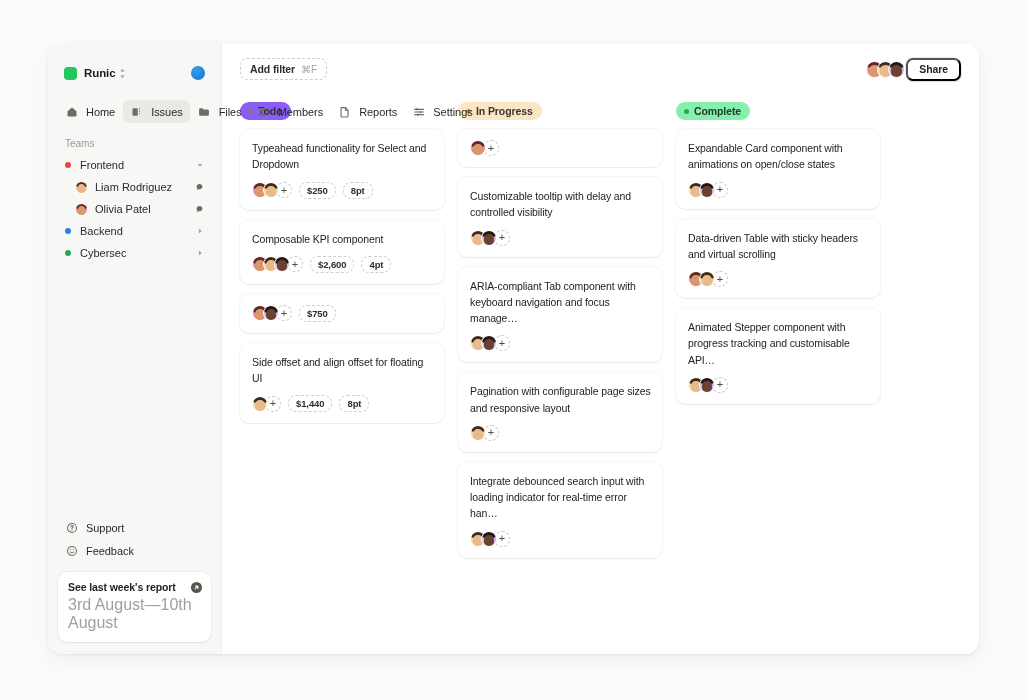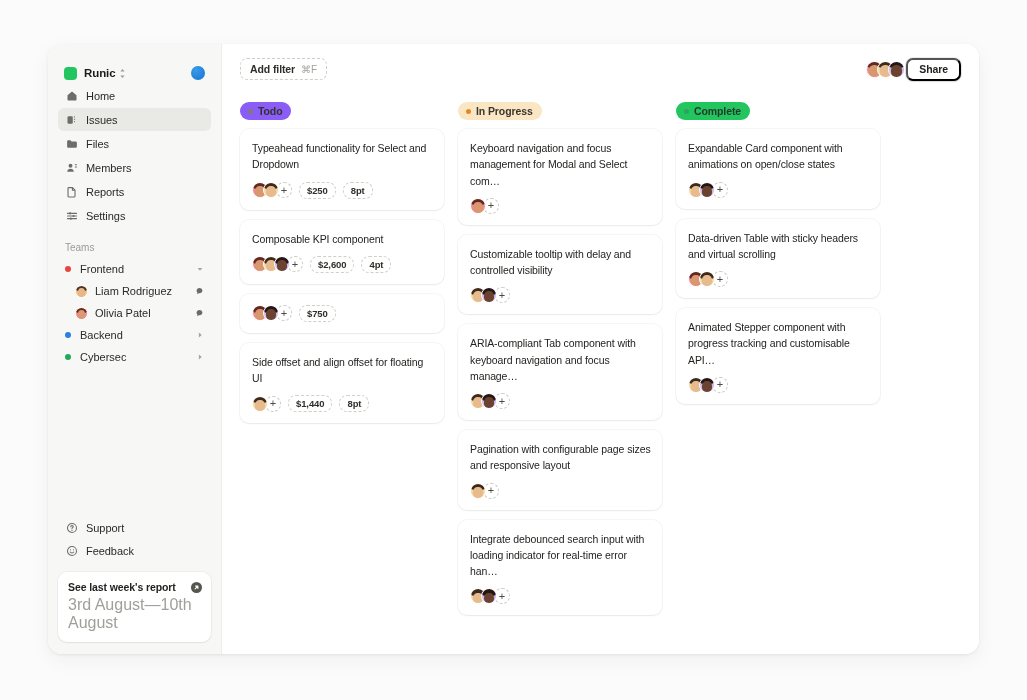--- a/index.html
+++ b/index.html
@@ -28,21 +28,21 @@
     border-right: 1px solid #ededeb;
     display: flex;
     flex-direction: column;
     padding: 16px 10px 12px 10px;
     position: relative;
   }
   .brand-row {
     display: flex; align-items: center;
     padding: 2px 6px 0 6px;
     height: 24px;
-    margin-bottom: 0;
+    margin-bottom: 16px;
   }
   .brand-logo {
     width: 13px; height: 13px;
     background: #22c55e;
     border-radius: 4px;
     flex: 0 0 13px;
   }
   .brand-name {
     font-size: 11.5px; font-weight: 700; color: #1c1c1a;
     margin-left: 7px; letter-spacing: -0.1px;
@@ -51,21 +51,21 @@
     margin-left: 4px; display: flex; flex-direction: column;
     align-items: center; justify-content: center; gap: 1px;
     color: #9a9a95;
   }
   .brand-avatar {
     margin-left: auto;
     width: 14px; height: 14px; border-radius: 50%;
     background: radial-gradient(circle at 35% 30%, #3b9ae8, #1275d4);
   }
 
-  .nav-list { display: flex; flex-direction: column; gap: 1px; }
+  .nav-list { display: flex; flex-direction: row; gap: 1px; }
   .nav-item {
     display: flex; align-items: center;
     height: 23px;
     padding: 0 7px;
     border-radius: 6px;
     cursor: pointer;
     font-size: 11px;
     color: #2a2a28;
     font-weight: 500;
     letter-spacing: -0.05px;
@@ -549,21 +549,20 @@
       </section>
 
       <section class="column">
         <div class="col-pill" style="background:#fbe6c4;color:#3a3430">
           <span class="pdot" style="background:#e08c20"></span>
           <span>In Progress</span>
         </div>
         <div class="cards">
 
           <article class="card">
-            <div class="card-title">Keyboard navigation and focus management for Modal and Select com…</div>
             <div class="card-meta">
               <div class="card-avs">
                 <span class="av2" style="background:#f08a95">
                     <span class="face">
                       <span class="hair" style="background:#5e2a22"></span>
                       <span class="skin" style="background:#d9976f"></span>
                     </span>
                   </span>
                 <span class="add-av">+</span>
               </div>
@@ -645,21 +644,21 @@
                   </span>
                 <span class="add-av">+</span>
               </div>
             </div>
           </article>
 
         </div>
       </section>
 
       <section class="column">
-        <div class="col-pill" style="background:#22c55e;color:#243a2c">
+        <div class="col-pill" style="background:#86efac;color:#243a2c">
           <span class="pdot" style="background:#2fa35c"></span>
           <span>Complete</span>
         </div>
         <div class="cards">
 
           <article class="card">
             <div class="card-title">Expandable Card component with animations on open/close states</div>
             <div class="card-meta">
               <div class="card-avs">
                 <span class="av2" style="background:#f2d7a0">

